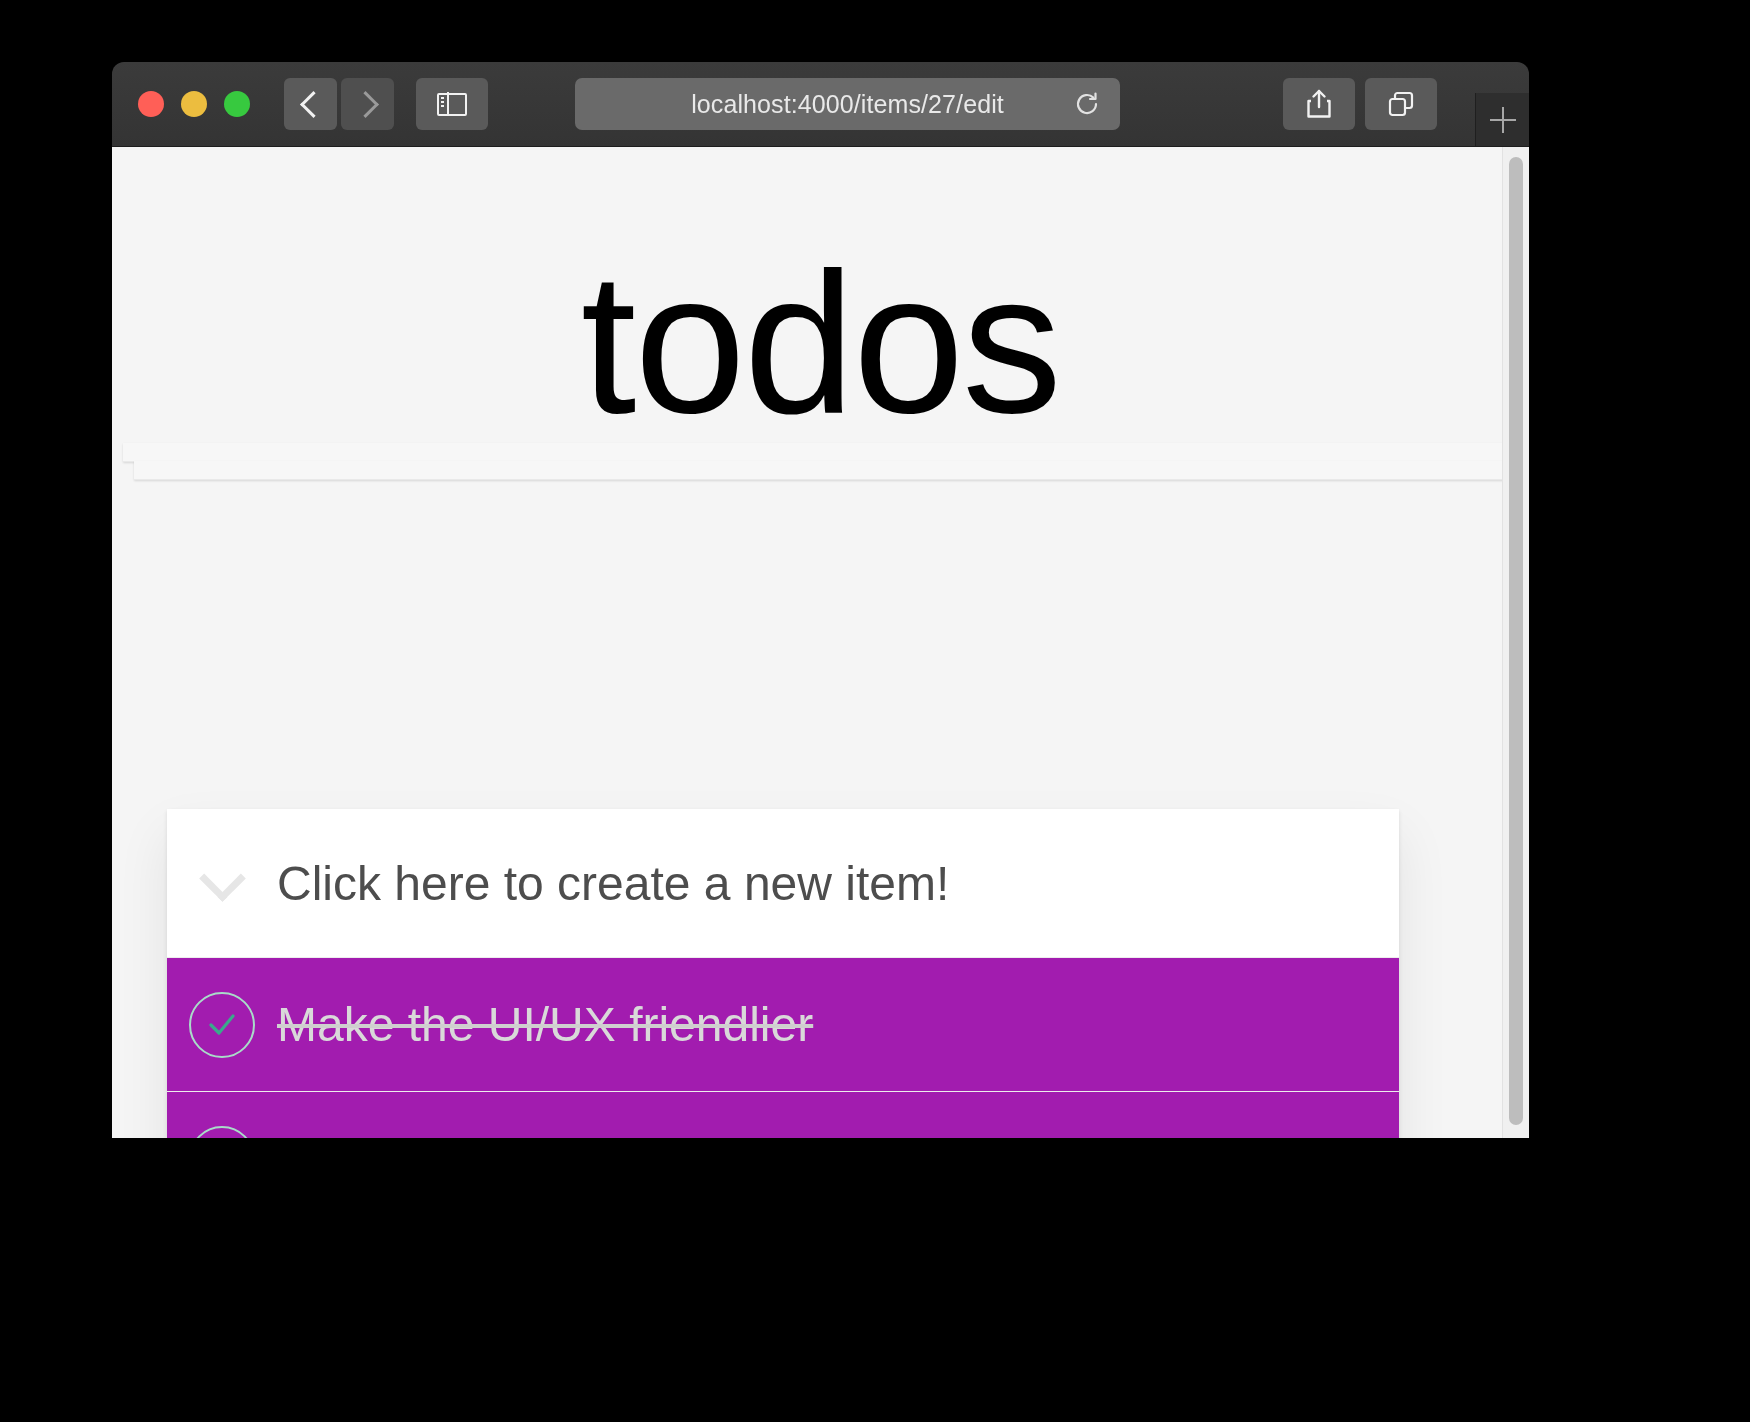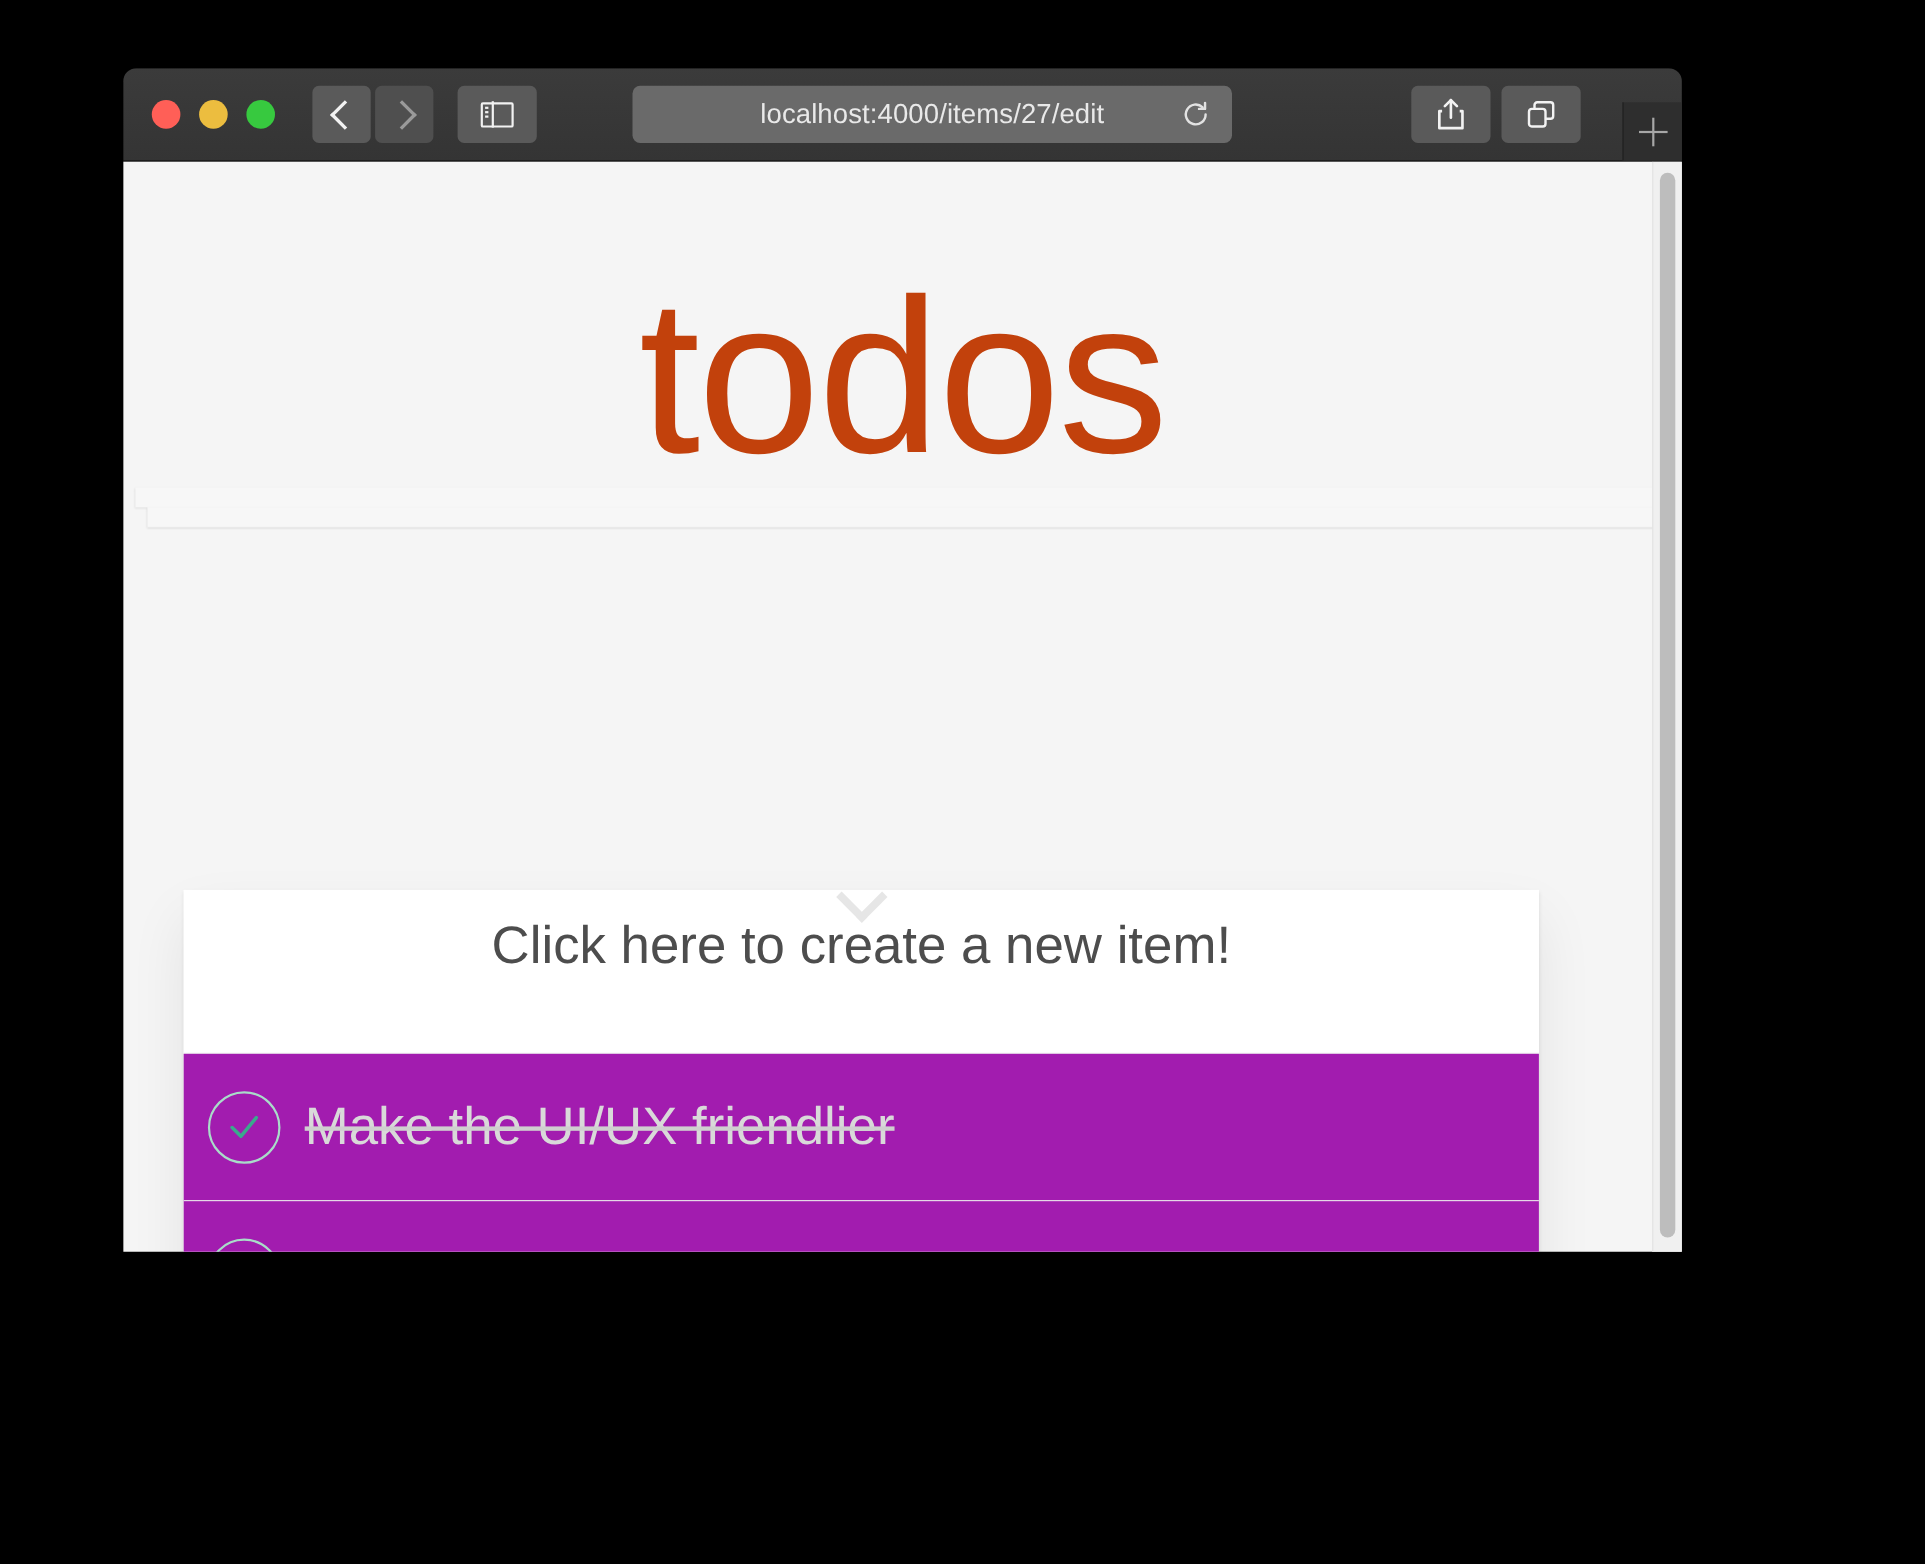--- a/index.html
+++ b/index.html
@@ -204,21 +204,21 @@
     border-radius: 7px;
     background: #bdbdbd;
   }
 
   
   .app-title {
     text-align: center;
     font-family: "Liberation Sans", sans-serif;
     font-size: 200px;
     font-weight: 100;
-    color: #c2410c;
+    color: #000000;
     line-height: 1;
     margin: 0;
     padding-top: 96px;
     letter-spacing: -2px;
     -webkit-text-stroke: 0px;
   }
 
   
   .todoapp {
     position: absolute;
@@ -229,21 +229,20 @@
     box-shadow: 0 2px 4px 0 rgba(0,0,0,0.10),
                 0 25px 50px 0 rgba(0,0,0,0.08);
   }
 
   .new-row {
     display: flex;
     align-items: center;
     height: 148px;
     border-bottom: 1px solid #ededed;
     background: #fff;
-    flex-direction: column;
   }
   .toggle-all {
     width: 110px;
     display: flex;
     align-items: center;
     justify-content: center;
   }
   .chev-down {
     width: 26px; height: 26px;
     border-right: 7px solid #e6e6e6;

